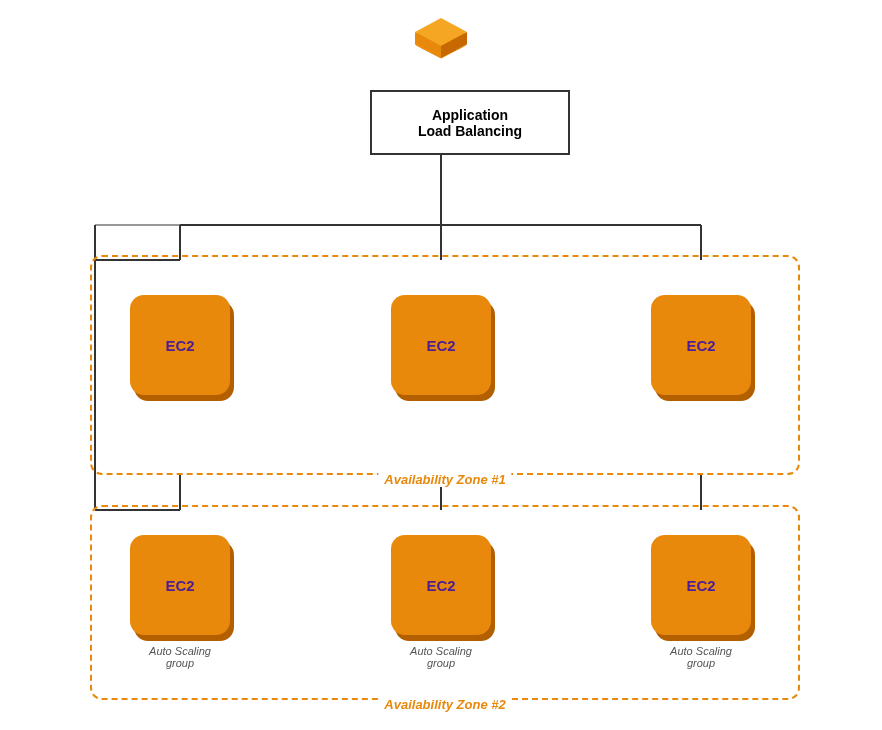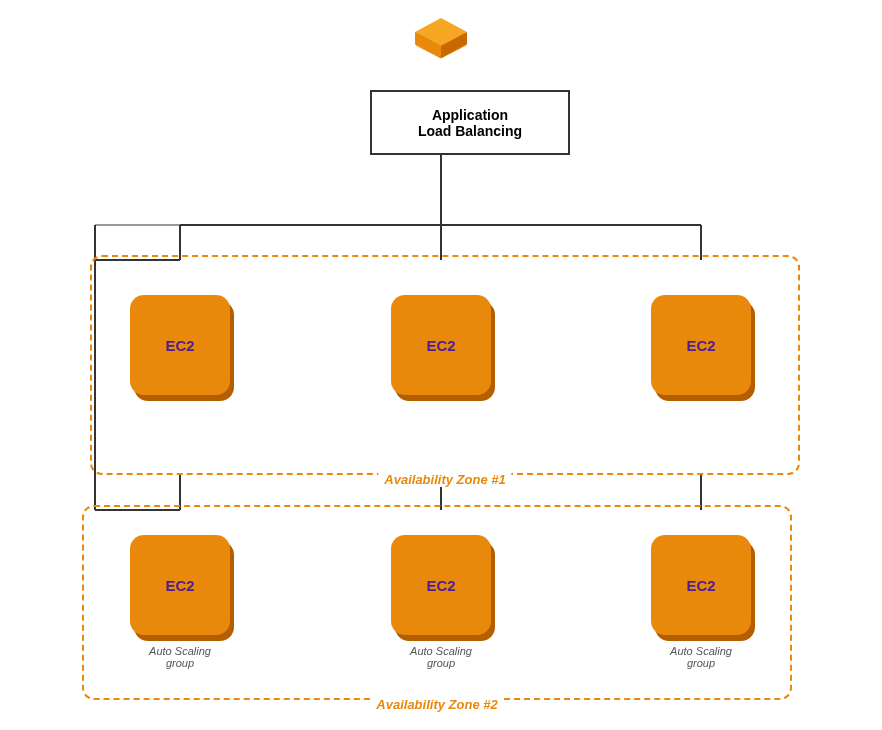--- a/index.html
+++ b/index.html
@@ -66,21 +66,21 @@
 
     .az1-box {
       top: 255px;
       left: 90px;
       width: 710px;
       height: 220px;
     }
 
     .az2-box {
       top: 505px;
-      left: 82px;
+      left: 90px;
       width: 710px;
       height: 195px;
     }
 
     .az-label {
       position: absolute;
       bottom: -14px;
       left: 50%;
       transform: translateX(-50%);
       background: #fff;

